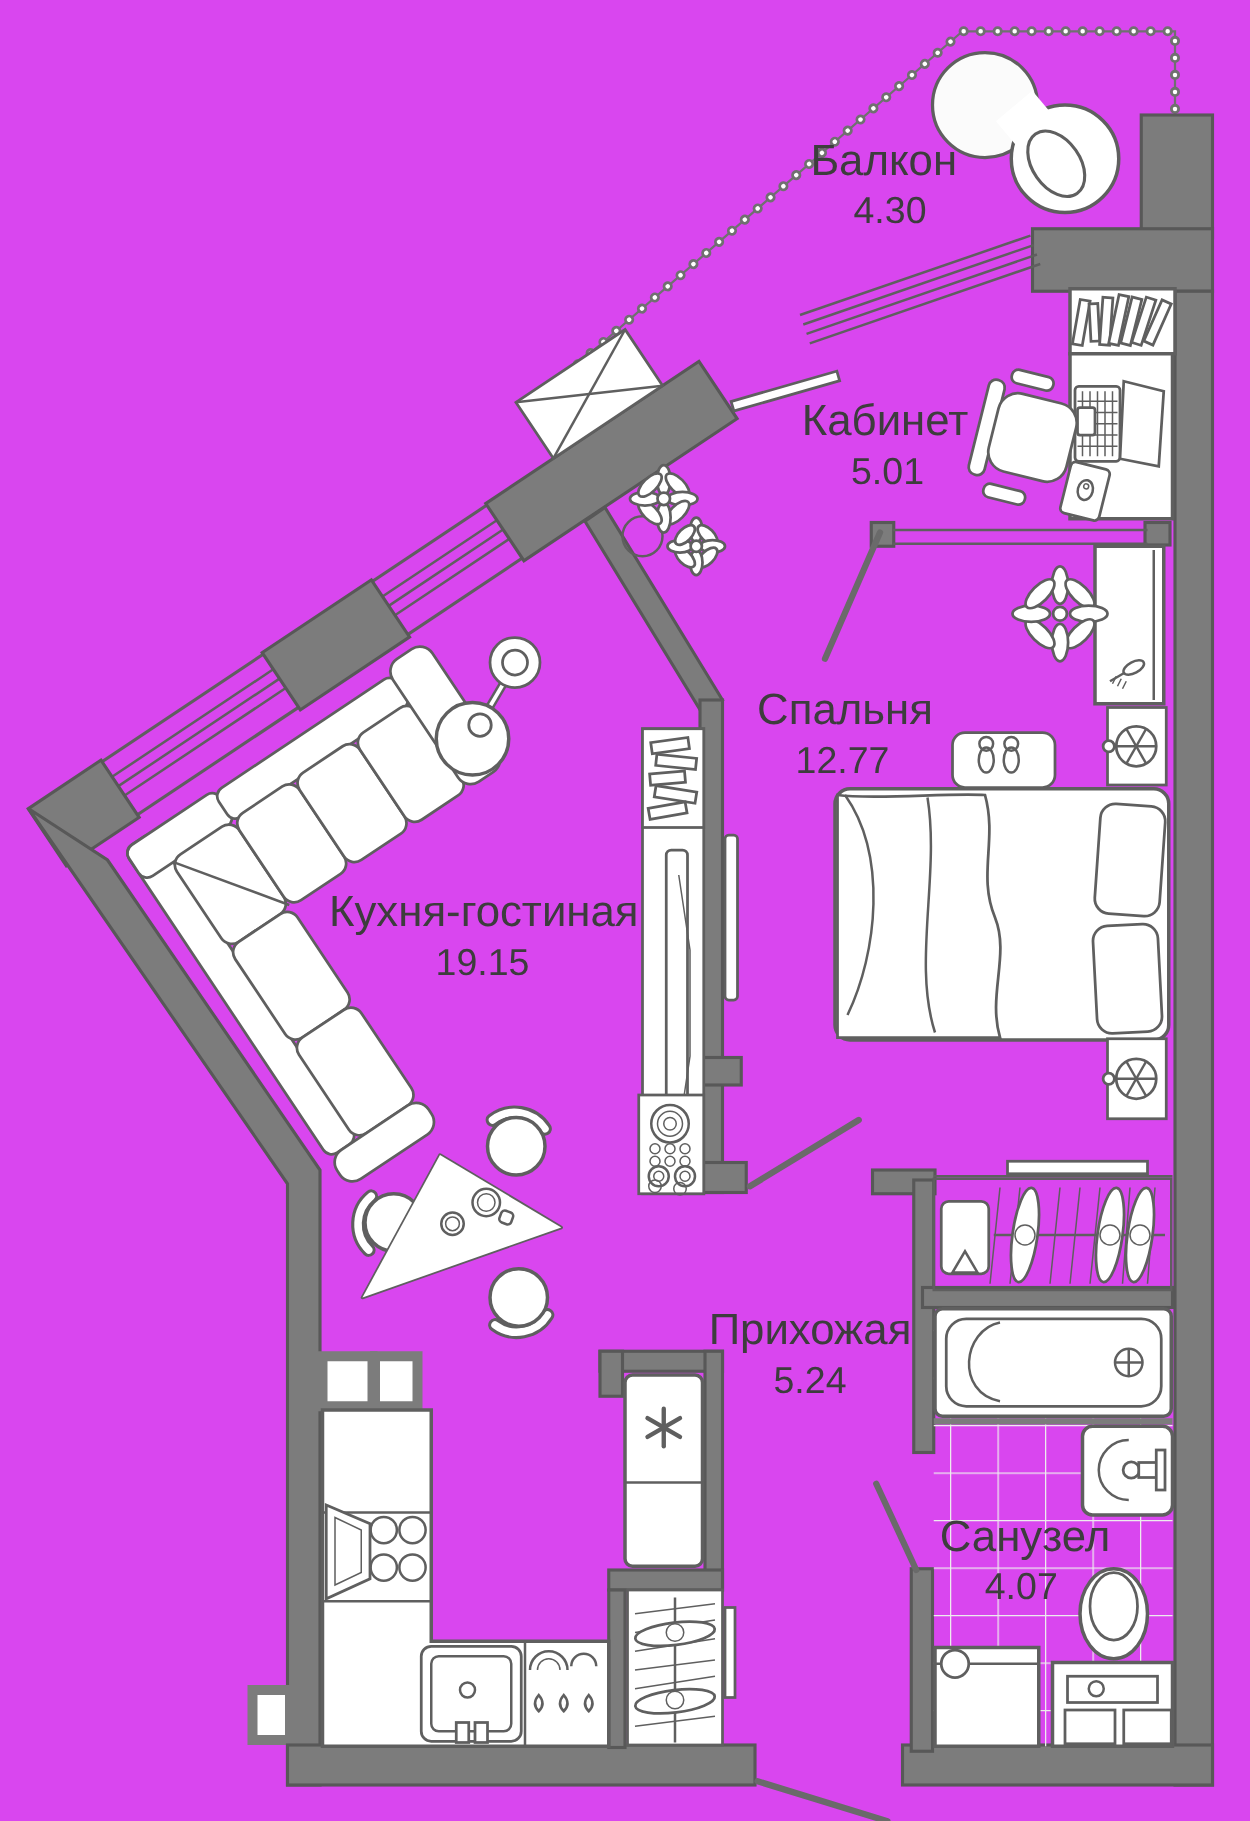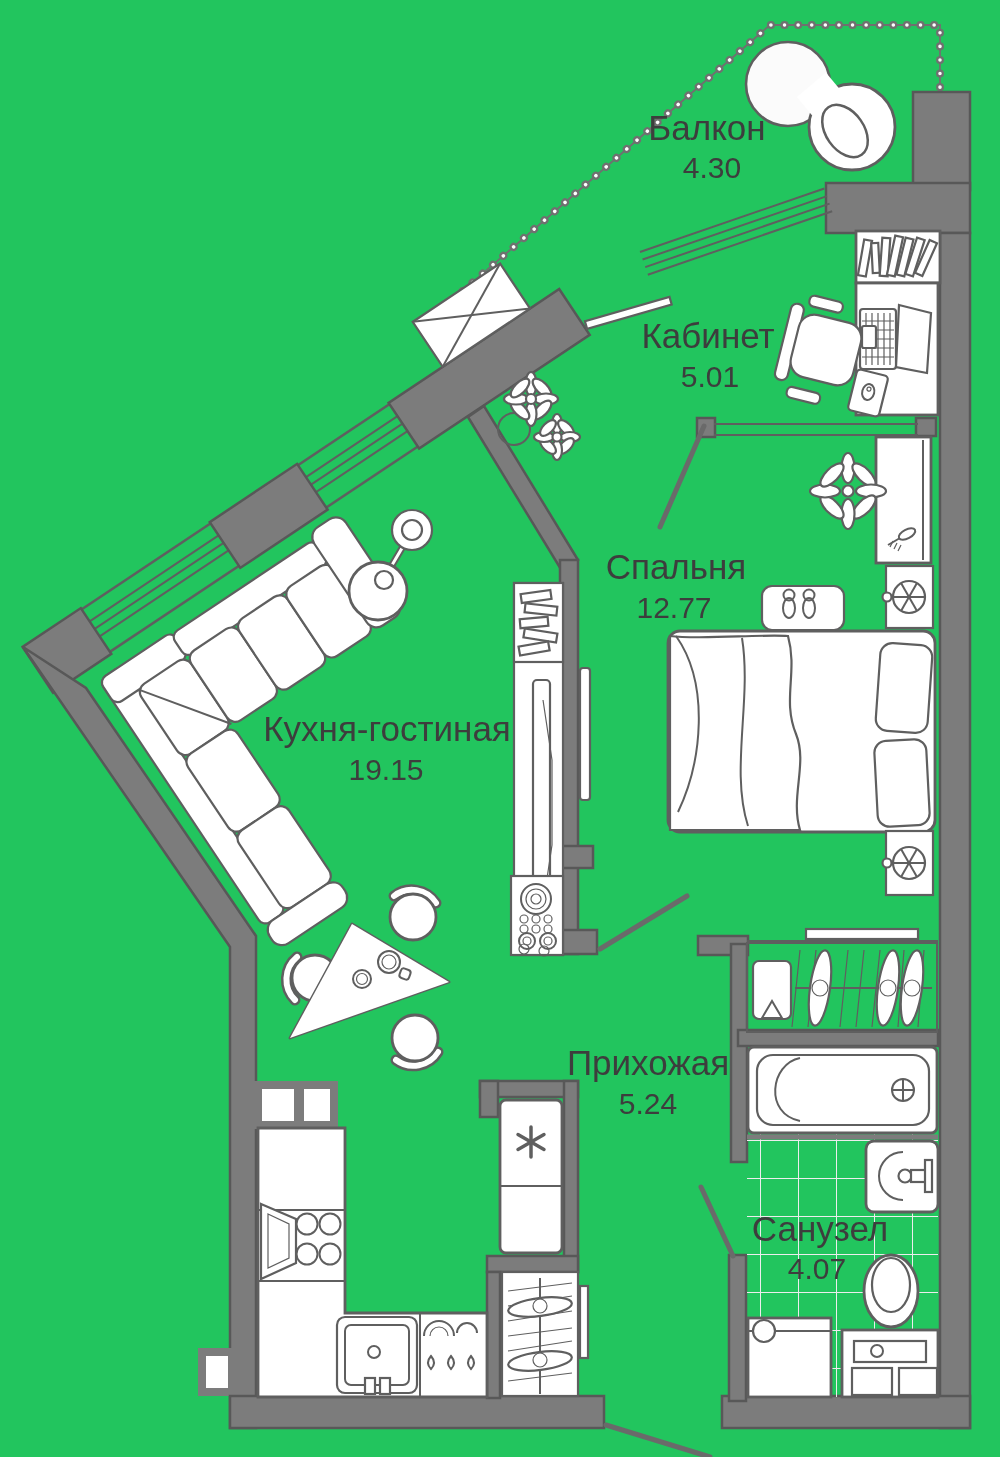--- a/index.html
+++ b/index.html
@@ -1,16 +1,16 @@
 <!DOCTYPE html>
 <html><head>
 <meta charset="utf-8">
 <style>
   html,body{margin:0;padding:0;background:#fff;}
-  .page{width:1000px;height:1457px;position:relative;background:#22c55e;overflow:hidden;}
+  .page{width:1000px;height:1457px;position:relative;background:#d946ef;overflow:hidden;}
   svg{display:block}
   .w  {fill:#7c7c7c;stroke:#585858;stroke-width:2.5;}
   .f  {fill:#ffffff;stroke:#5f5f5f;stroke-width:2.8;}
   .f2 {fill:#ffffff;stroke:#5f5f5f;stroke-width:2.2;}
   .lt {fill:#fbfbfb;stroke:#5f5f5f;stroke-width:2.6;}
   .l  {fill:none;stroke:#5f5f5f;stroke-width:2.5;}
   .l2 {fill:none;stroke:#5f5f5f;stroke-width:2;}
   .l1 {fill:none;stroke:#5f5f5f;stroke-width:1.2;}
   .d  {fill:none;stroke:#6a6a6a;stroke-width:5;stroke-linecap:round;}
   .wb {fill:#ffffff;stroke:#7c7c7c;stroke-width:8;}

